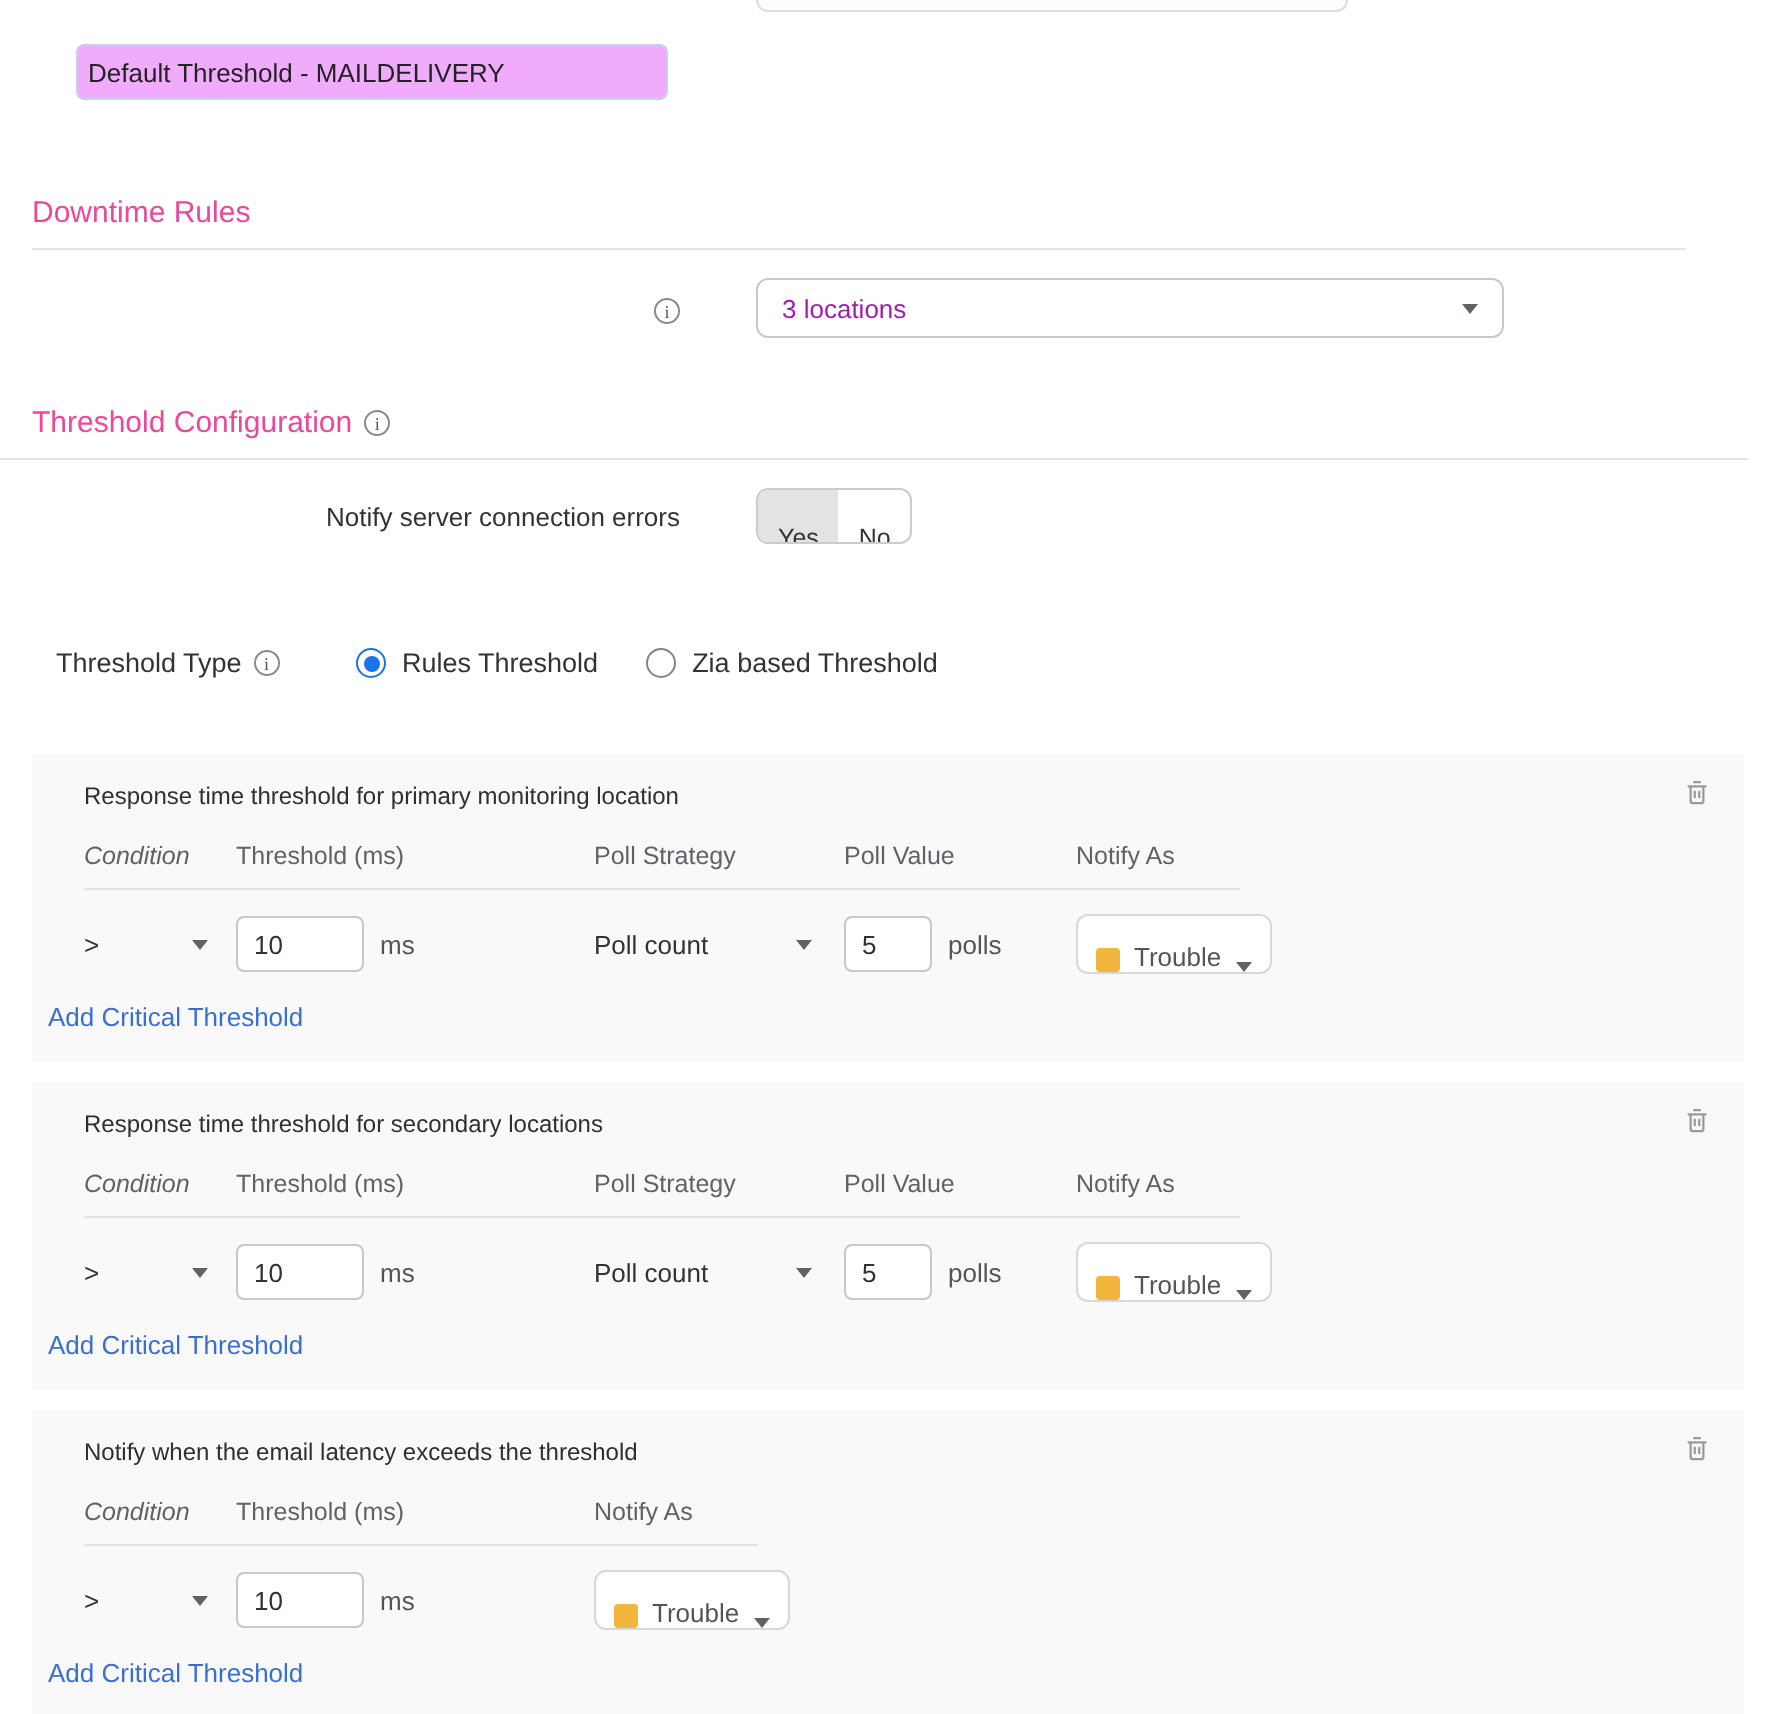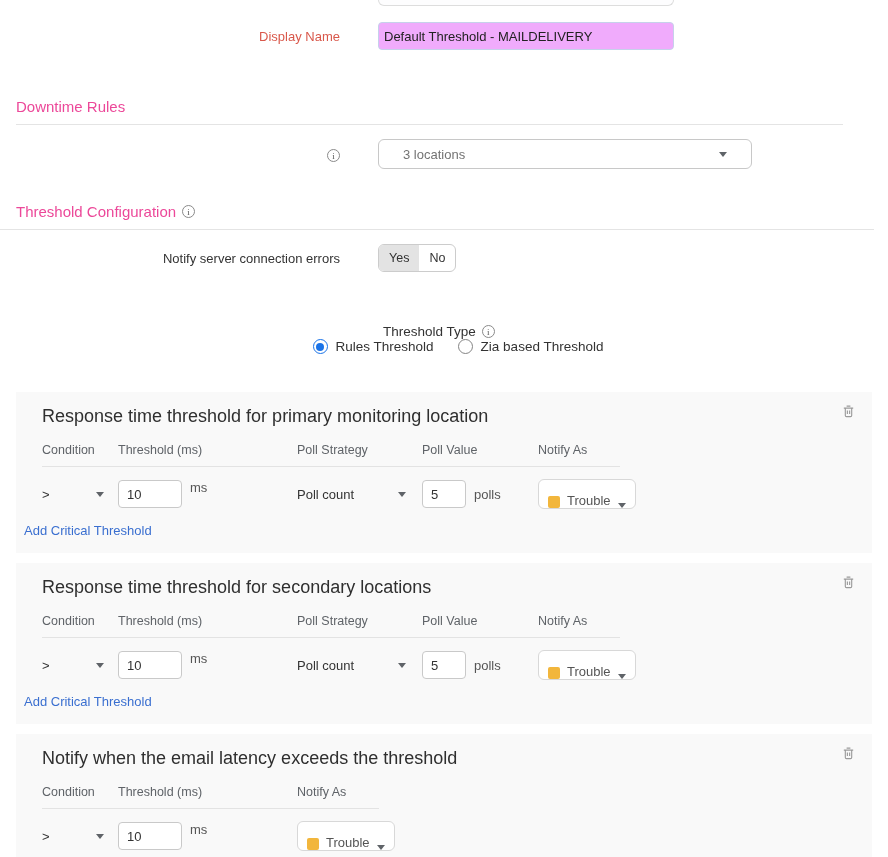--- a/index.html
+++ b/index.html
@@ -33,78 +33,78 @@
     margin:0 0 0 16px; font-size:15px; font-weight:normal; color:#ec4899;
     display:flex; align-items:center; gap:6px;
   }
   .rule { border:none; border-top:1px solid #e4e4e4; margin:9px 0 0 16px; width:827px; }
   .rule.full { margin-left:0; width:874px; }
 
   .select-box {
     width:374px; height:30px; background:#fff;
     border:1px solid #c8c8c8; border-radius:6px;
     display:flex; align-items:center; justify-content:space-between;
-    padding:0 24px; font-size:13px; color:#737373; cursor:pointer;
+    padding:0 12px; font-size:13px; color:#a21caf; cursor:pointer;
   }
 
   .caret {
     width:0; height:0; flex:none;
     border-left:4px solid transparent; border-right:4px solid transparent;
     border-top:5px solid #5f6368;
   }
 
   .info {
     display:inline-block; width:13px; height:13px; flex:none;
     border:1px solid #8a8a8a; border-radius:50%;
     font-size:9px; line-height:12px; text-align:center; color:#555;
   }
   .info::after { content:"i"; font-family:"Liberation Serif", serif; }
 
   .toggle {
     display:inline-flex; border:1px solid #ccc; border-radius:6px;
     overflow:hidden; height:28px; background:#fff; cursor:pointer;
   }
-  .toggle .opt { padding:0 10px; line-height:26px; font-size:12.5px; color:#333; }
+  .toggle .opt { padding:11px 10px; line-height:26px; font-size:12.5px; color:#333; }
   .toggle .opt.active { background:#e3e3e3; }
 
-  .type-row { display:flex; align-items:center; margin:52px 0 0 28px;flex-direction:column; }
+  .type-row { display:flex; align-items:center; margin:52px 0 0 28px; }
   .type-label { width:150px; font-size:13.5px; color:#333; display:flex; align-items:center; gap:6px; }
   .radio-group { display:flex; align-items:center; gap:24px; }
   .radio-opt { display:flex; align-items:center; gap:8px; cursor:pointer; font-size:13.5px; color:#333; }
   .radio { width:15px; height:15px; border-radius:50%; border:1px solid #848484; background:#fff; position:relative; flex:none; }
   .radio.selected { border:1.5px solid #1a73e8; }
   .radio.selected::after { content:""; position:absolute; inset:2.5px; border-radius:50%; background:#1a73e8; }
 
   
   .panel {
     margin:0 0 10px 16px; width:856px; background:#f9f9f9;
     position:relative; padding:14px 0 1px 0;
   }
   .panel.first { margin-top:38px; }
-  .panel-title { margin-left:26px; font-size:18px; color:#2f2f2f; }
+  .panel-title { margin-left:26px; font-size:12px; color:#2f2f2f; }
   .trash { position:absolute; top:12px; right:16px; cursor:pointer; line-height:0; }
 
   .thead {
     display:flex; margin:16px 0 0 26px; padding-bottom:9px;
     border-bottom:1px solid #e3e3e3; font-size:12.5px; color:#5f6368;
   }
   .thead.short { width:337px; }
   .thead.long { width:578px; }
-  .c-cond { width:76px; flex:none; }
+  .c-cond { width:76px; flex:none;font-style:italic; }
   .c-thr  { width:179px; flex:none; }
   .c-ps   { width:125px; flex:none; }
   .c-pv   { width:116px; flex:none; }
   .c-na   { width:82px; flex:none; }
 
   .trow { display:flex; align-items:center; margin:12px 0 0 26px; font-size:13px; color:#333; }
   .cell-cond {
     width:76px; flex:none; display:flex; align-items:center;
     justify-content:space-between; padding-right:14px; cursor:pointer;
   }
-  .cell-thr { width:179px; flex:none; display:flex; }
+  .cell-thr { width:179px; flex:none; display:flex; align-items:center; }
   .cell-ps  {
     width:125px; flex:none; display:flex; align-items:center;
     justify-content:space-between; padding-right:16px; cursor:pointer;gap:20px;
   }
   .cell-pv  { width:116px; flex:none; display:flex; align-items:center; }
   .num-input {
     height:28px; border:1px solid #c9c9c9; border-radius:4px; background:#fff;
     padding:0 8px; font-size:13px; color:#333; font-family:"Liberation Sans", sans-serif;
   }
   .num-input.w64 { width:64px; }
@@ -127,21 +127,20 @@
   .mt14 { margin-top:14px; }
   .mt34 { margin-top:34px; }
   .mt48 { margin-top:48px; }
 </style>
 </head>
 <body>
 
 <div class="partial-input"></div>
 
 <div class="field-row mt16">
-  <div class="flabel required">Display Name</div>
   <input class="display-input ctrl" type="text" value="Default Threshold - MAILDELIVERY" style="">
 </div>
 
 <h2 class="section-head mt48">
   <span>Downtime Rules</span>
 </h2>
 <hr class="rule">
 
 <div class="field-row mt14">
   <div class="flabel">

